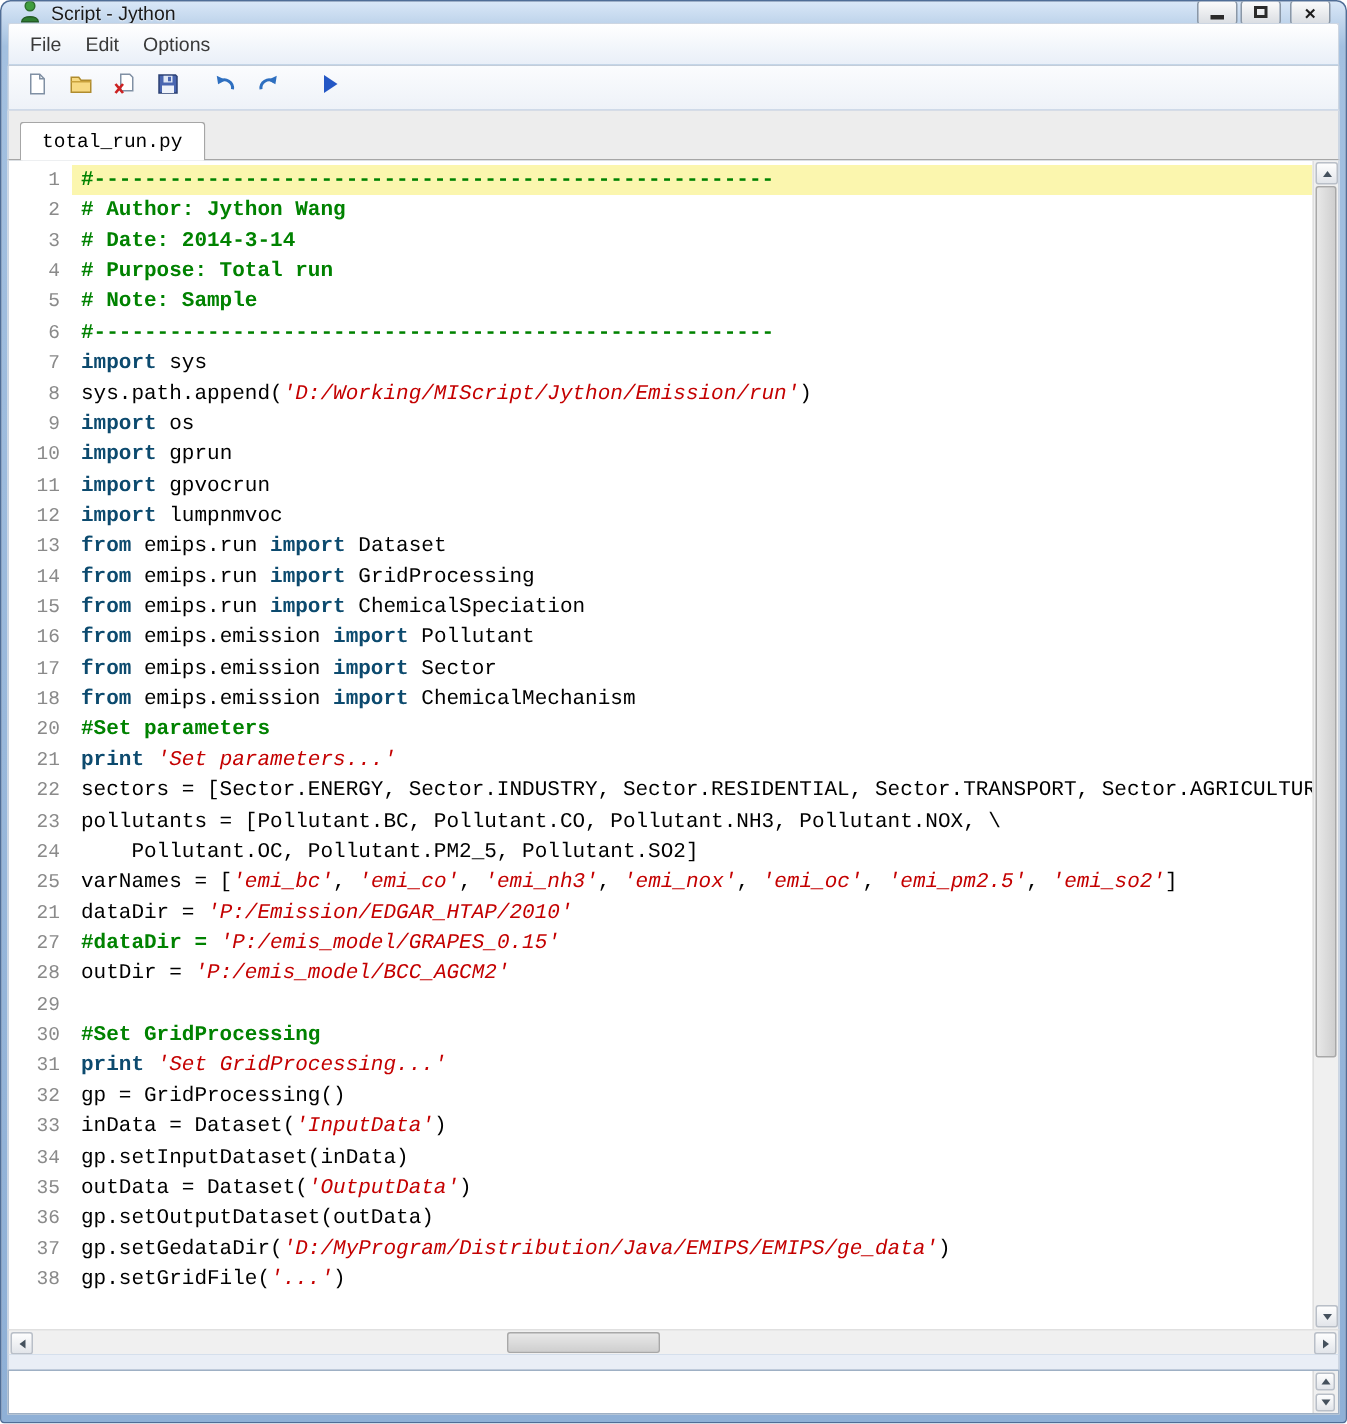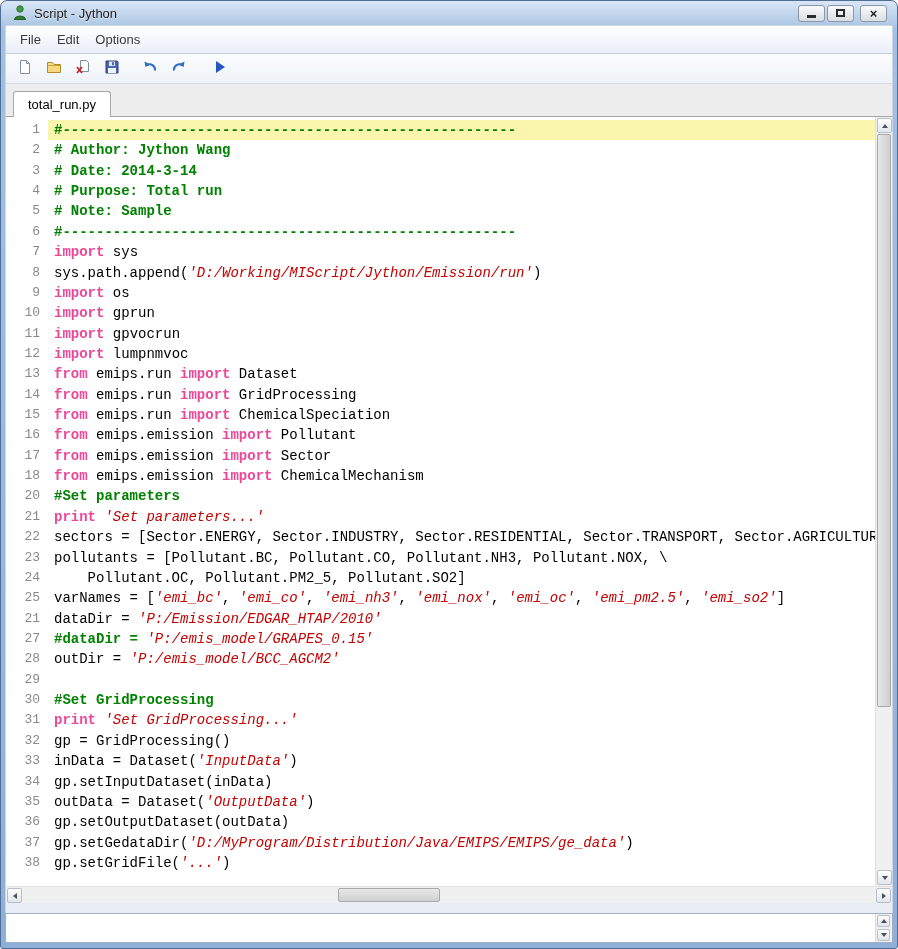--- a/index.html
+++ b/index.html
@@ -10,21 +10,21 @@
     width:898px; height:949px;
     display:flex; flex-direction:column;
     border:1px solid #4f6d96;
     border-radius:7px 7px 3px 3px;
     background:linear-gradient(180deg,#d9e7f7 0px,#bcd2ea 16px,#a3c0e0 30px,#8fb0d6 100%);
     padding:0 4px 5px 4px;
     overflow:hidden;
   }
 
   
-  .titlebar{ height:24px; flex:none; display:flex; align-items:center; padding:0 4px; }
+  .titlebar{ height:14px; flex:none; display:flex; align-items:center; padding:0 4px; }
   .app-icon{ width:18px; height:18px; margin:0 5px 0 2px; flex:none; }
   .win-title{ font-size:13px; color:#1a1a1a; text-shadow:0 1px 1px rgba(255,255,255,.7); flex:1; }
   .win-controls{ display:flex; gap:2px; margin-right:2px; }
   .win-btn{
     width:27px; height:17px; display:flex; align-items:center; justify-content:center;
     background:linear-gradient(#fbfbfb,#d9dde2);
     border:1px solid #8a97a6; border-radius:3px;
   }
   .win-btn.close{ margin-left:4px; }
   .glyph-min{ width:9px; height:3px; background:#2b2b2b; margin-top:7px; }
@@ -51,36 +51,36 @@
   .tool-btn:nth-child(7){ margin-left:12px; }
 
   
   .tabbar{
     height:33px; flex:none; background:#ededed; display:flex; align-items:flex-end;
     padding-left:7px; border-bottom:1px solid #a6a6a6;
     border-left:1px solid #cdd6e2; border-right:1px solid #cdd6e2;
   }
   .tab{
     height:26px; padding:5px 14px 4px 14px;
-    font-family:Liberation Sans, sans-serif; font-size:13px; color:#000;
+    font-family:Liberation Mono, monospace; font-size:13px; color:#000;
     background:#fff; border:1px solid #a6a6a6; border-bottom:none;
     border-radius:3px 3px 0 0; margin-bottom:-1px; position:relative; z-index:2;
   }
 
   
   .editor-wrap{ flex:1; position:relative; background:#fff; overflow:hidden;
     border-left:1px solid #cdd6e2; border-right:1px solid #cdd6e2; }
   .code{ position:absolute; left:0; top:0; right:17px; bottom:0; overflow:hidden; padding-top:3px;
     font-family:"Liberation Mono","DejaVu Sans Mono",monospace; font-size:14px; }
   .cl{ display:flex; height:20.36px; line-height:20.36px; white-space:pre; }
   .ln{ flex:none; width:42px; padding-right:8px; text-align:right; font-size:13px; color:#8a8a8a; }
   .lc{ flex:1; padding-left:6px; overflow:hidden; }
   .lc.hl{ background:#fbf6ae; }
   .tc{ color:#008200; font-weight:bold; }
-  .tk{ color:#ec4899; font-weight:bold; }
+  .tk{ color:#0c4a6e; font-weight:bold; }
   .ts{ color:#c40000;font-style:italic; }
   .tp{ color:#000000; }
 
   
   .vscroll{ position:absolute; top:0; right:0; bottom:0; width:17px; background:#f0f0f0;
     border-left:1px solid #e0e0e0; display:flex; flex-direction:column; }
   .sb-btn{ flex:none; width:15px; height:15px; margin:1px; display:flex; align-items:center; justify-content:center;
     background:linear-gradient(#fefefe,#e2e5ea); border:1px solid #b9bfc8; border-radius:2px; }
   .vtrack{ flex:1; position:relative; }
   .vthumb{ position:absolute; left:1px; right:1px; top:0; height:78%;

